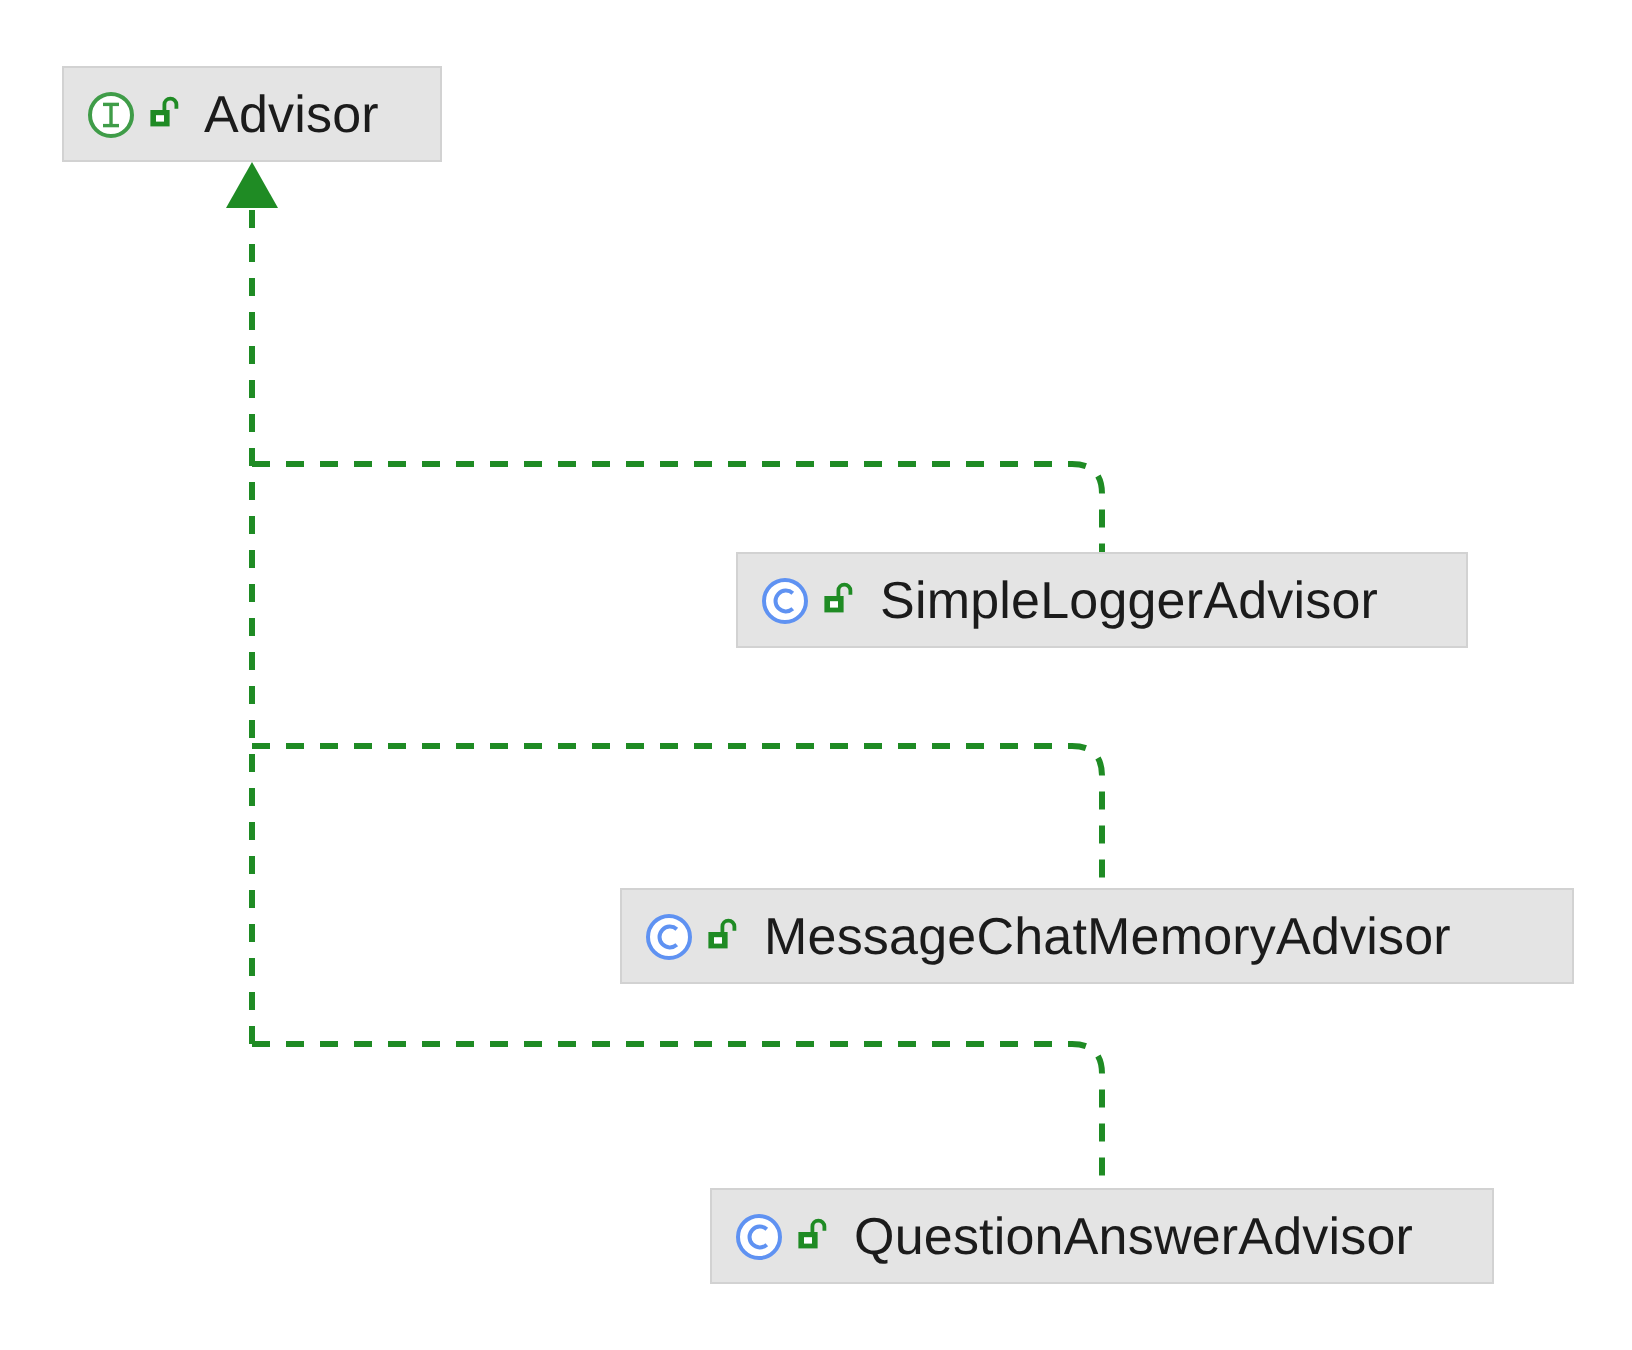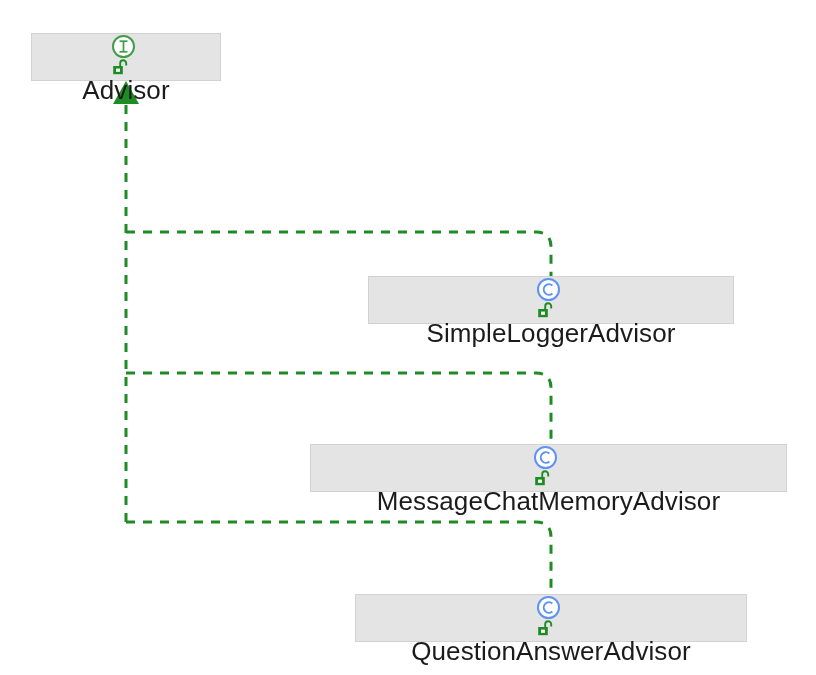--- a/index.html
+++ b/index.html
@@ -26,21 +26,20 @@
   }
   .node {
     position: absolute;
     display: flex;
     align-items: center;
     background: #e4e4e4;
     border: 1px solid #d2d2d2;
     box-sizing: border-box;
     padding: 0 11px;
     white-space: nowrap;
-    flex-direction: column;
   }
   .node-icon {
     flex: 0 0 auto;
     display: block;
     margin-right: 6px;
   }
   .node-lock {
     flex: 0 0 auto;
     display: block;
     margin-right: 13px;

